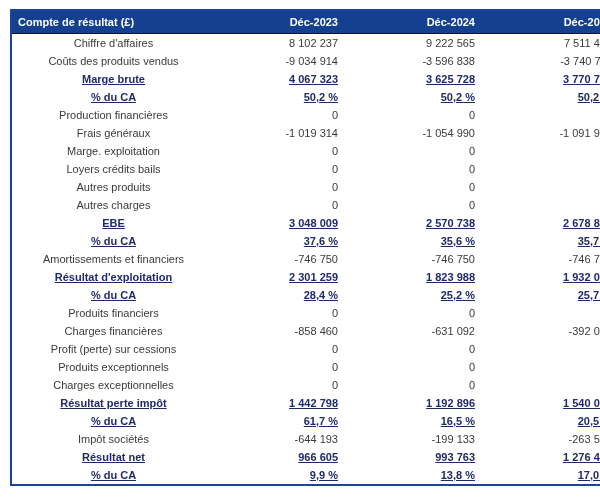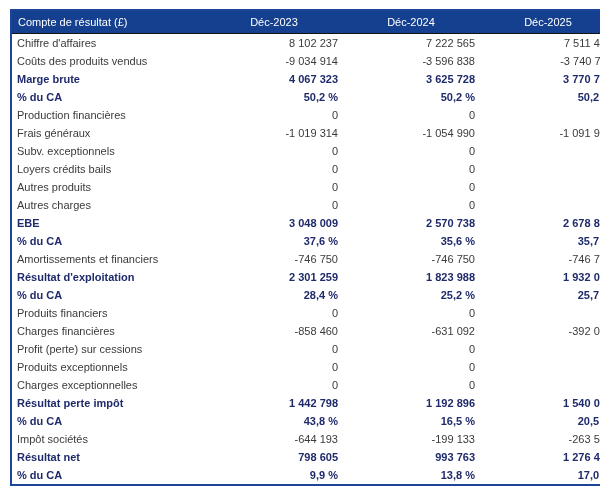--- a/index.html
+++ b/index.html
@@ -32,55 +32,56 @@
   }
   th, td {
     padding: 0;
     margin: 0;
     white-space: nowrap;
     overflow: hidden;
   }
   thead th {
     background: var(--header-bg);
     color: var(--header-text);
-    font-weight: normal;
+    font-weight: bold;
     font-size: 11px;
     height: 22px;
     line-height: 22px;
     border-bottom: 1px solid var(--header-underline);
   }
   th.title-cell {
     text-align: left;
     padding-left: 6px;
     width: 192px;
   }
   th.col-h {
-    text-align: center;
+    text-align: right;
     padding-right: 9px;
     width: 128px;
     margin-top: 40px;
   }
   tbody td {
     font-size: 11px;
     height: 18px;
     line-height: 18px;
     color: var(--regular-text);
     background: #ffffff;
   }
   td.label-cell {
-    text-align: left;
+    text-align: center;
     padding-left: 5px;
   }
   td.num-cell {
     text-align: right;
     padding-right: 9px;
   }
   tr.bold-row td {
     color: var(--bold-text);
     font-weight: bold;
+    text-decoration: underline;
   }
 </style>
 </head>
 <body>
 
 <div class="table-wrap">
   <table class="income-table">
     <thead>
       <tr>
         <th class="title-cell">Compte de résultat (£)</th>
@@ -88,21 +89,21 @@
       <th class="col-h">Déc-2023</th>
           <th class="col-h">Déc-2024</th>
           <th class="col-h">Déc-2025</th>
         </tr>
     </thead>
     <tbody>
 
     <tr>
           <td class="label-cell">Chiffre d'affaires</td>
           <td class="num-cell">8 102 237</td>
-          <td class="num-cell">7 222 565</td>
+          <td class="num-cell">9 222 565</td>
           <td class="num-cell">7 511 468</td>
         </tr>
         <tr>
           <td class="label-cell">Coûts des produits vendus</td>
           <td class="num-cell">-9 034 914</td>
           <td class="num-cell">-3 596 838</td>
           <td class="num-cell">-3 740 711</td>
         </tr>
         <tr class="bold-row">
           <td class="label-cell">Marge brute</td>
@@ -122,21 +123,21 @@
           <td class="num-cell">0</td>
           <td class="num-cell">0</td>
         </tr>
         <tr>
           <td class="label-cell">Frais généraux</td>
           <td class="num-cell">-1 019 314</td>
           <td class="num-cell">-1 054 990</td>
           <td class="num-cell">-1 091 914</td>
         </tr>
         <tr>
-          <td class="label-cell">Subv. exceptionnels</td>
+          <td class="label-cell">Marge. exploitation</td>
           <td class="num-cell">0</td>
           <td class="num-cell">0</td>
           <td class="num-cell">0</td>
         </tr>
         <tr>
           <td class="label-cell">Loyers crédits bails</td>
           <td class="num-cell">0</td>
           <td class="num-cell">0</td>
           <td class="num-cell">0</td>
         </tr>
@@ -213,33 +214,33 @@
           <td class="num-cell">0</td>
         </tr>
         <tr class="bold-row">
           <td class="label-cell">Résultat perte impôt</td>
           <td class="num-cell">1 442 798</td>
           <td class="num-cell">1 192 896</td>
           <td class="num-cell">1 540 002</td>
         </tr>
         <tr class="bold-row">
           <td class="label-cell">% du CA</td>
-          <td class="num-cell">43,8 %</td>
+          <td class="num-cell">61,7 %</td>
           <td class="num-cell">16,5 %</td>
           <td class="num-cell">20,5 %</td>
         </tr>
         <tr>
           <td class="label-cell">Impôt sociétés</td>
           <td class="num-cell">-644 193</td>
           <td class="num-cell">-199 133</td>
           <td class="num-cell">-263 593</td>
         </tr>
         <tr class="bold-row">
           <td class="label-cell">Résultat net</td>
-          <td class="num-cell">798 605</td>
+          <td class="num-cell">966 605</td>
           <td class="num-cell">993 763</td>
           <td class="num-cell">1 276 409</td>
         </tr>
         <tr class="bold-row">
           <td class="label-cell">% du CA</td>
           <td class="num-cell">9,9 %</td>
           <td class="num-cell">13,8 %</td>
           <td class="num-cell">17,0 %</td>
         </tr>
       </tbody>

